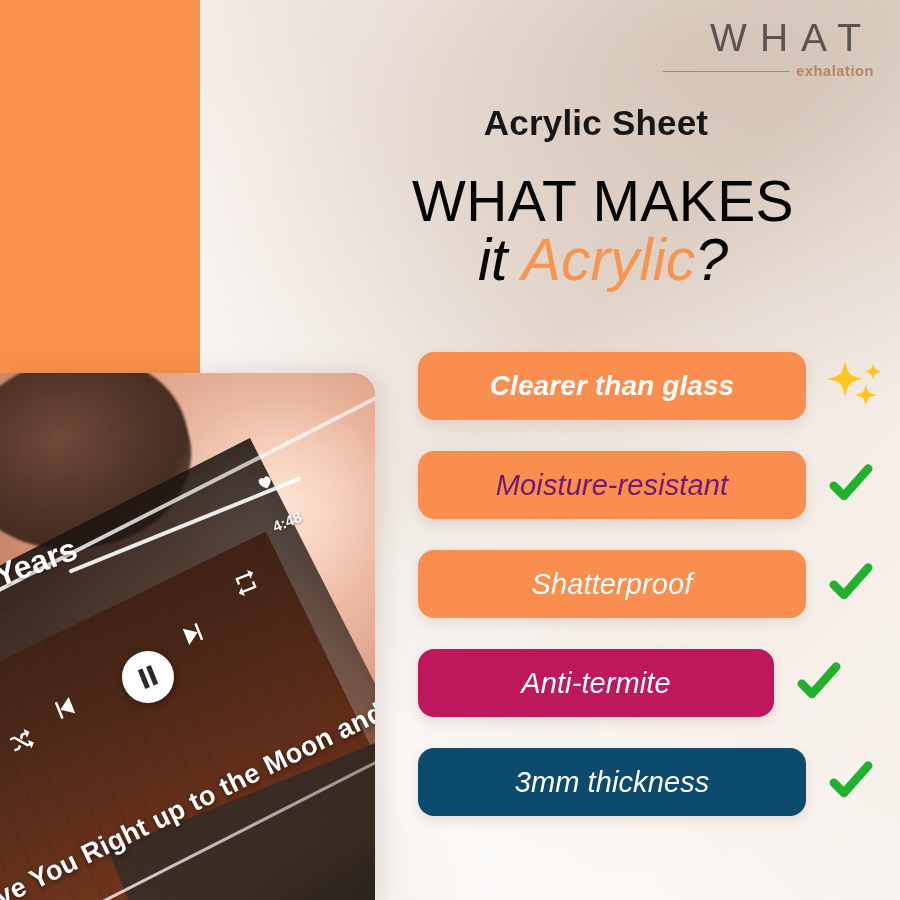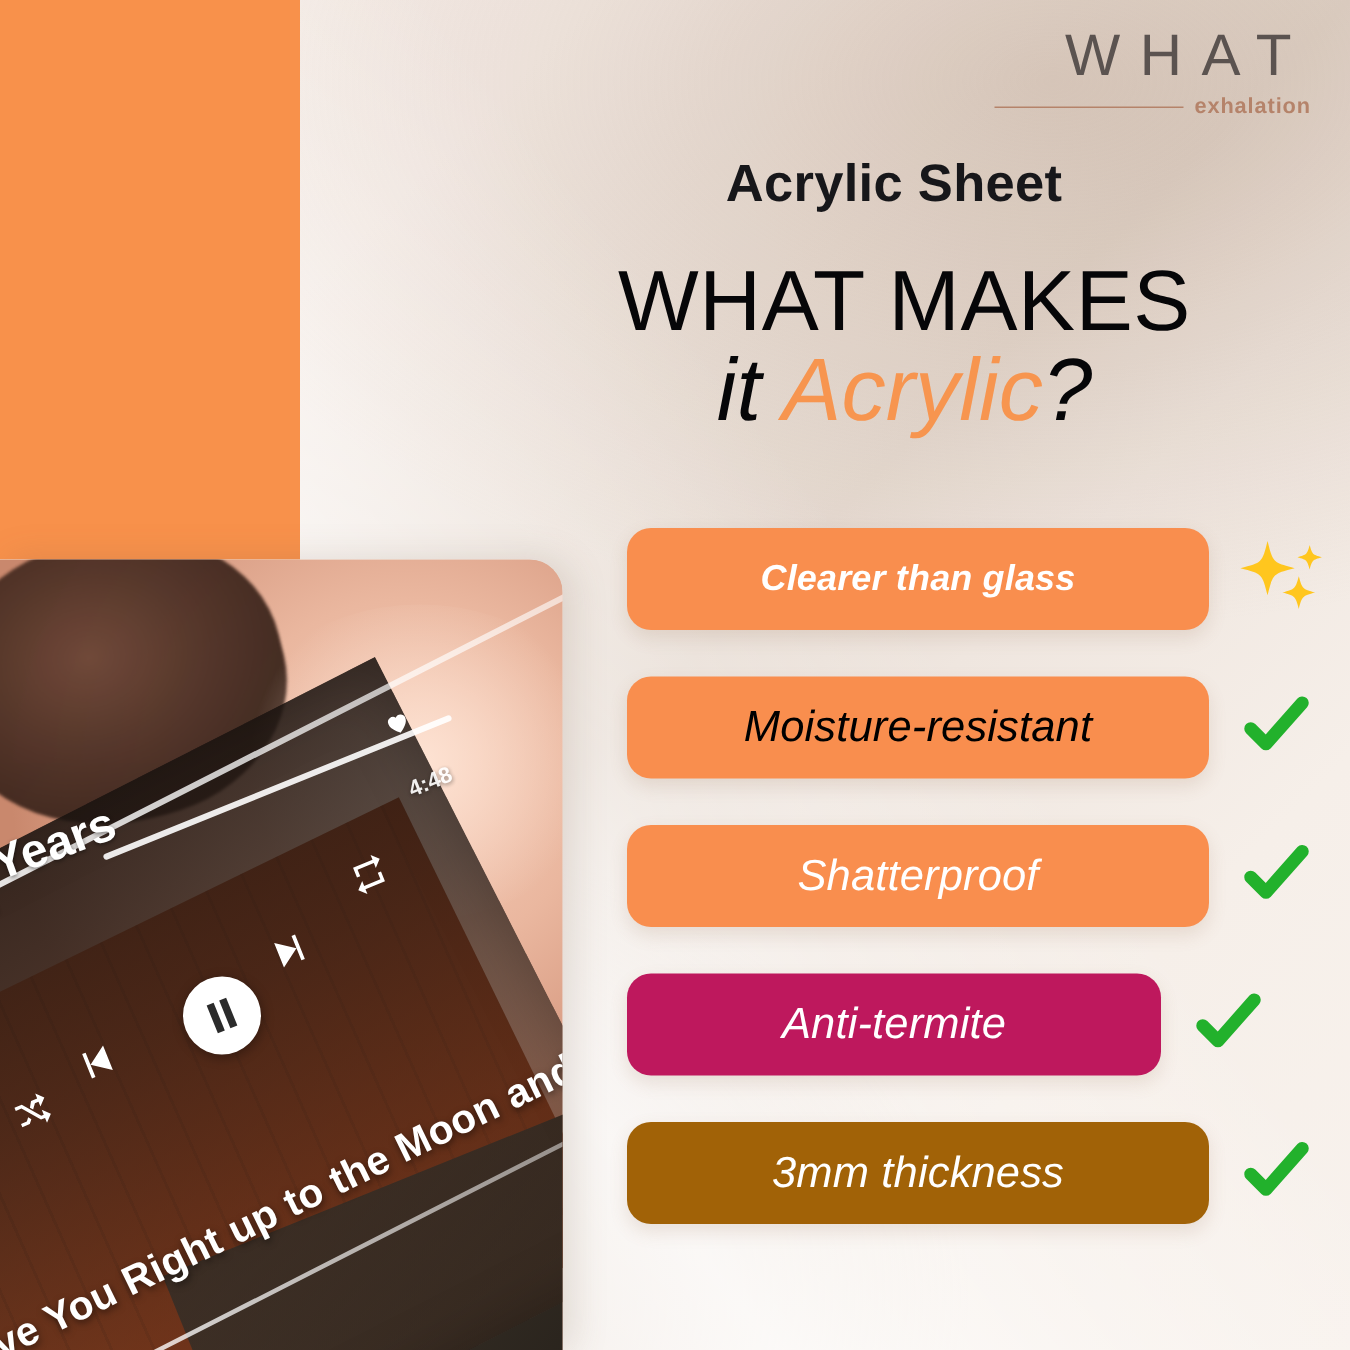--- a/index.html
+++ b/index.html
@@ -175,21 +175,21 @@
     color: #ffffff;
     font-style: italic;
     font-size: 29px;
     line-height: 1;
     letter-spacing: .1px;
     white-space: nowrap;
     padding: 0 16px;
   }
   .pill-label.bold {
     font-weight: 700;
-    font-size: 24px;
+    font-size: 28px;
   }
   .mark {
     flex: 0 0 auto;
     display: flex;
     align-items: center;
     justify-content: center;
     margin-left: 20px;
   }
   .mark svg { display: block; }
 
@@ -398,21 +398,21 @@
         <span class="mark">
           <svg viewBox="0 0 64 64" width="58" height="58">
             <path d="M 21 4 C 25 20 25 20 41 24 C 25 28 25 28 21 44 C 17 28 17 28 1 24 C 17 20 17 20 21 4 Z" fill="#ffc61e"></path>
             <path d="M 52 7 C 54 14 54 14 61 16 C 54 18 54 18 52 25 C 50 18 50 18 43 16 C 50 14 50 14 52 7 Z" fill="#ffc61e"></path>
             <path d="M 44 30 C 46.6 39.4 46.6 39.4 56 42 C 46.6 44.6 46.6 44.6 44 54 C 41.4 44.6 41.4 44.6 32 42 C 41.4 39.4 41.4 39.4 44 30 Z" fill="#ffc61e"></path>
           </svg>
         </span>
       </div>
       <div class="feature-row">
         <div class="pill" style="width: 388px; background: rgb(249, 142, 78);">
-          <span class="pill-label" style="color: #000000;">Moisture-resistant</span>
+          <span class="pill-label" style="color: #701a75;">Moisture-resistant</span>
         </div>
         <span class="mark">
           <svg viewBox="0 0 64 64" width="50" height="50">
             <path d="M10 33 L23 46 L54 11" fill="none" stroke="#22b12c" stroke-width="11" stroke-linecap="round" stroke-linejoin="round"></path>
           </svg>
         </span>
       </div>
       <div class="feature-row">
         <div class="pill" style="width: 388px; background: rgb(249, 142, 78);">
           <span class="pill-label" style="color: rgb(255, 255, 255);">Shatterproof</span>
@@ -427,21 +427,21 @@
         <div class="pill" style="width: 356px; background: #be185d;">
           <span class="pill-label" style="color: rgb(255, 255, 255);">Anti-termite</span>
         </div>
         <span class="mark">
           <svg viewBox="0 0 64 64" width="50" height="50">
             <path d="M10 33 L23 46 L54 11" fill="none" stroke="#22b12c" stroke-width="11" stroke-linecap="round" stroke-linejoin="round"></path>
           </svg>
         </span>
       </div>
       <div class="feature-row">
-        <div class="pill" style="width: 388px; background: #a16207;">
+        <div class="pill" style="width: 388px; background: #0c4a6e;">
           <span class="pill-label" style="color: rgb(255, 255, 255);">3mm thickness</span>
         </div>
         <span class="mark">
           <svg viewBox="0 0 64 64" width="50" height="50">
             <path d="M10 33 L23 46 L54 11" fill="none" stroke="#22b12c" stroke-width="11" stroke-linecap="round" stroke-linejoin="round"></path>
           </svg>
         </span>
       </div>
     </div>
 

